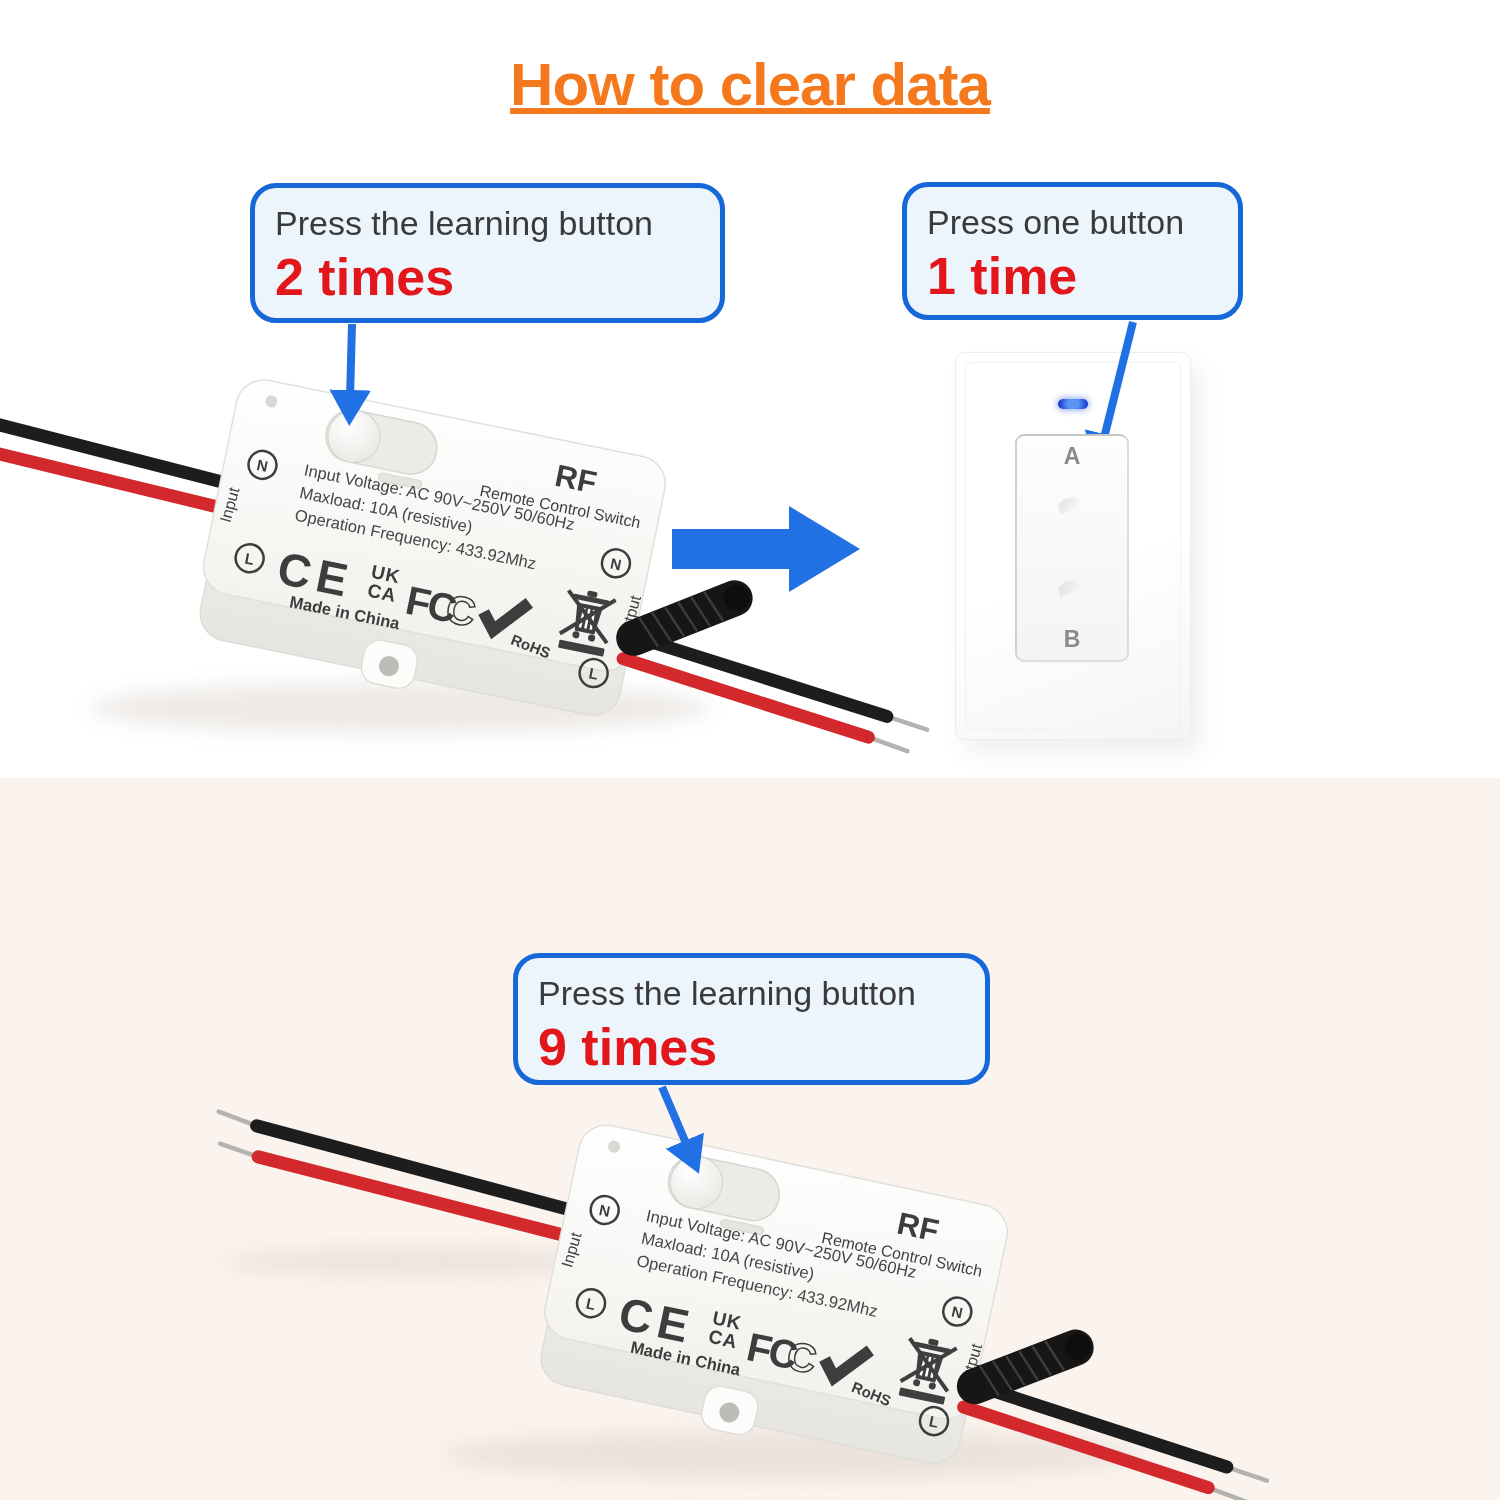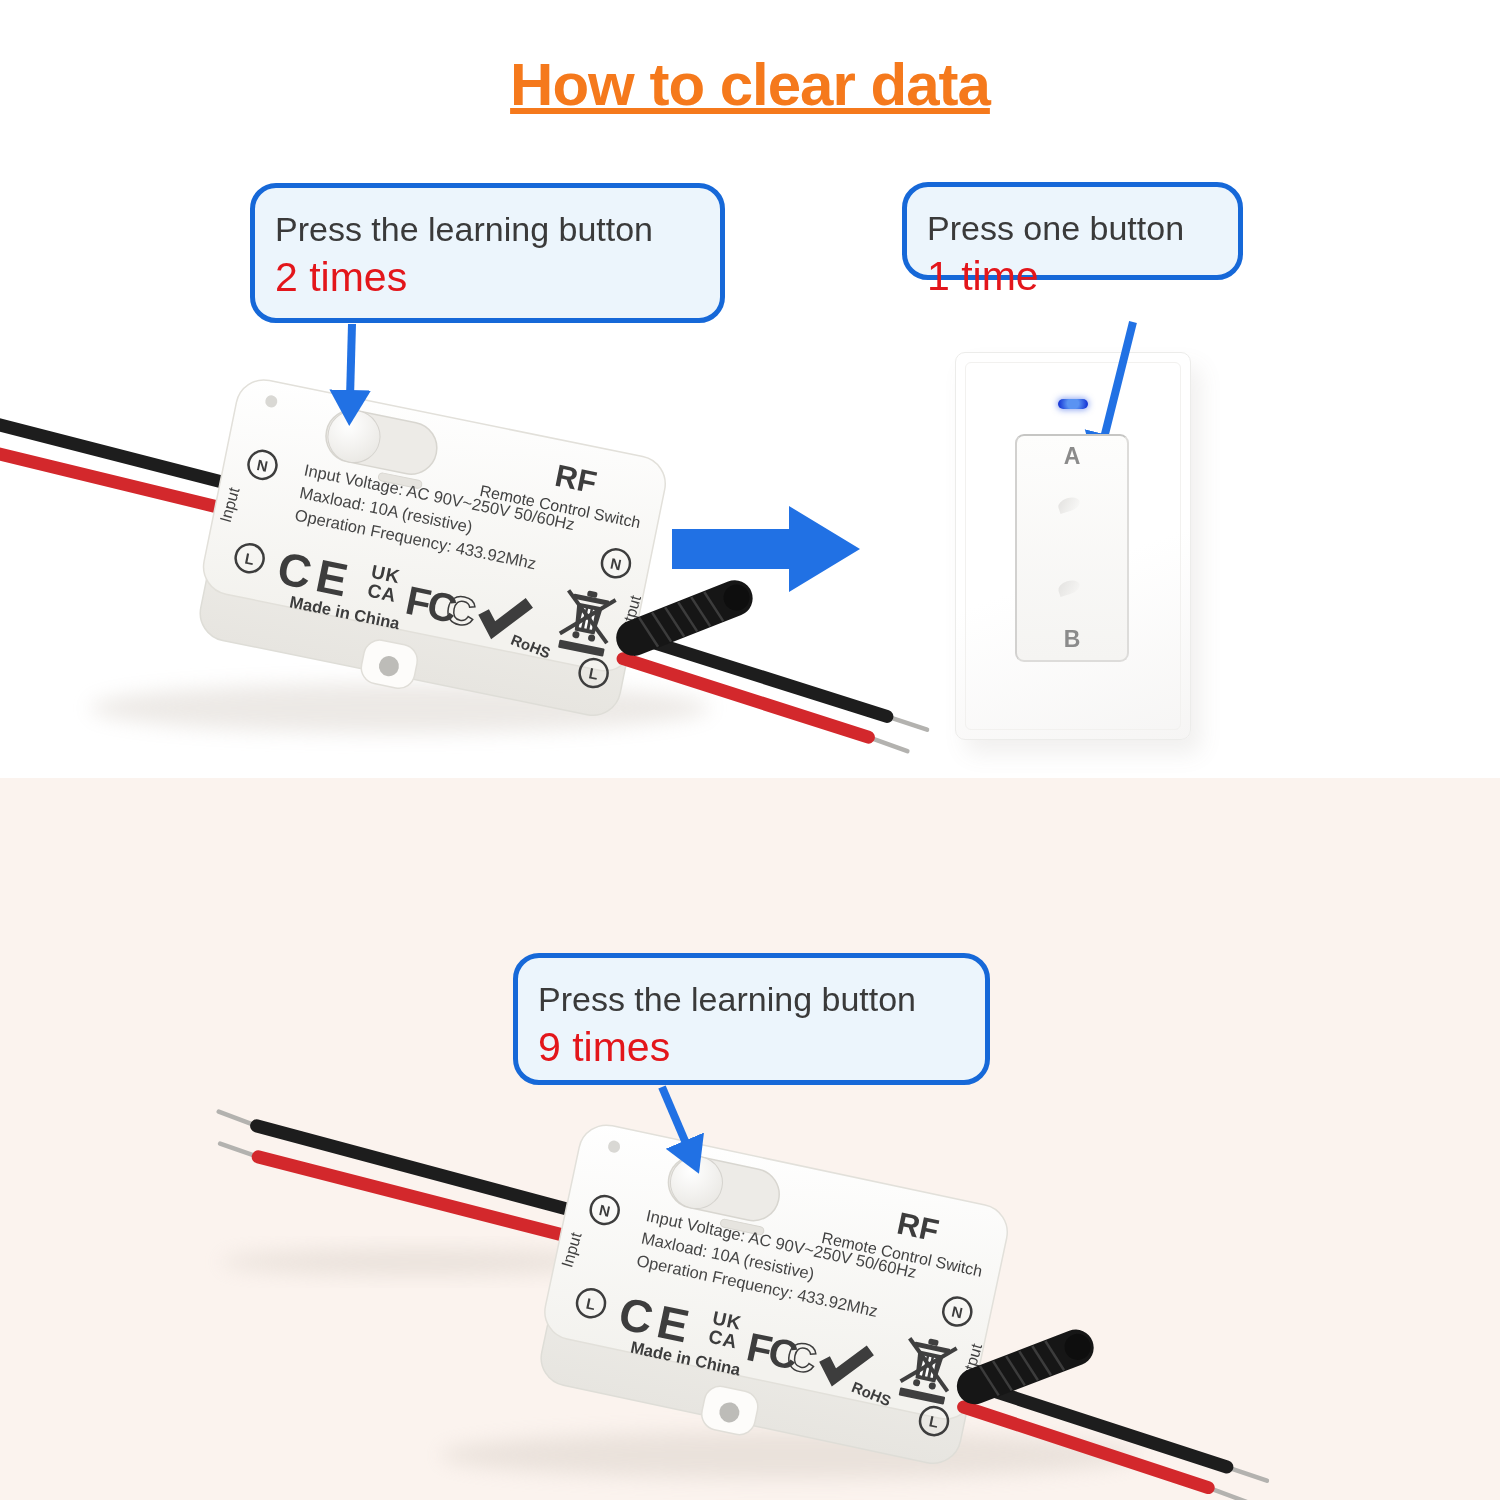--- a/index.html
+++ b/index.html
@@ -7,25 +7,25 @@
   #canvas{position:relative;width:1500px;height:1500px;overflow:hidden;}
   .sec{position:absolute;left:0;width:1500px;}
   #sec-pair{top:0;height:778px;background:#ffffff;}
   #sec-clear{top:778px;height:722px;background:#fbf3ee;}
   .big-title{position:absolute;left:0;width:1500px;text-align:center;font-weight:bold;
              font-size:60px;letter-spacing:-1px;}
   #title-pair{top:36px;color:#1c1acd;}
   #title-clear{top:50px;color:#f5791c;text-decoration:underline;}
   
   .callout{position:absolute;box-sizing:border-box;background:#ecf5fc;border:5px solid #1668d8;
-           border-radius:26px;padding:21px 20px;display:flex;flex-direction:column;gap:5px;}
+           border-radius:26px;padding:15px 20px;display:flex;flex-direction:column;gap:5px;}
   .callout .l1{font-size:34px;color:#3a3a3a;line-height:1.2;white-space:nowrap;}
-  .callout .l2{font-size:41px;color:#e3161b;font-weight:normal;line-height:1.1;}
+  .callout .l2{font-size:52px;color:#e3161b;font-weight:bold;line-height:1.1;}
   #callout-learn-pair{left:250px;top:183px;width:475px;height:140px;}
-  #callout-switch{left:902px;top:182px;width:341px;height:98px;}
+  #callout-switch{left:902px;top:182px;width:341px;height:138px;}
   #callout-learn-clear{left:513px;top:953px;width:477px;height:132px;}
   
   #wall-switch{position:absolute;left:955px;top:352px;width:234px;height:386px;background:linear-gradient(160deg,#ffffff 55%,#f6f5f4);
                border:1px solid #ececea;border-radius:10px;box-shadow:10px 14px 22px rgba(120,110,100,.10);}
   #wall-switch:after{content:"";position:absolute;inset:9px;border:1px solid #f2f1ef;border-radius:6px;}
   #switch-led{position:absolute;left:50%;top:46px;width:30px;height:10px;margin-left:-15px;border-radius:5px;
               background:radial-gradient(circle at 50% 45%,#5a93f2 0 35%,#1536d6 90%);
               box-shadow:0 0 6px 1px rgba(45,90,230,.55);}
   #switch-panel{position:absolute;left:59px;top:81px;width:114px;height:228px;box-sizing:border-box;border-radius:9px;
                 background:linear-gradient(180deg,#fdfdfc,#f5f4f2);border:2px solid;

